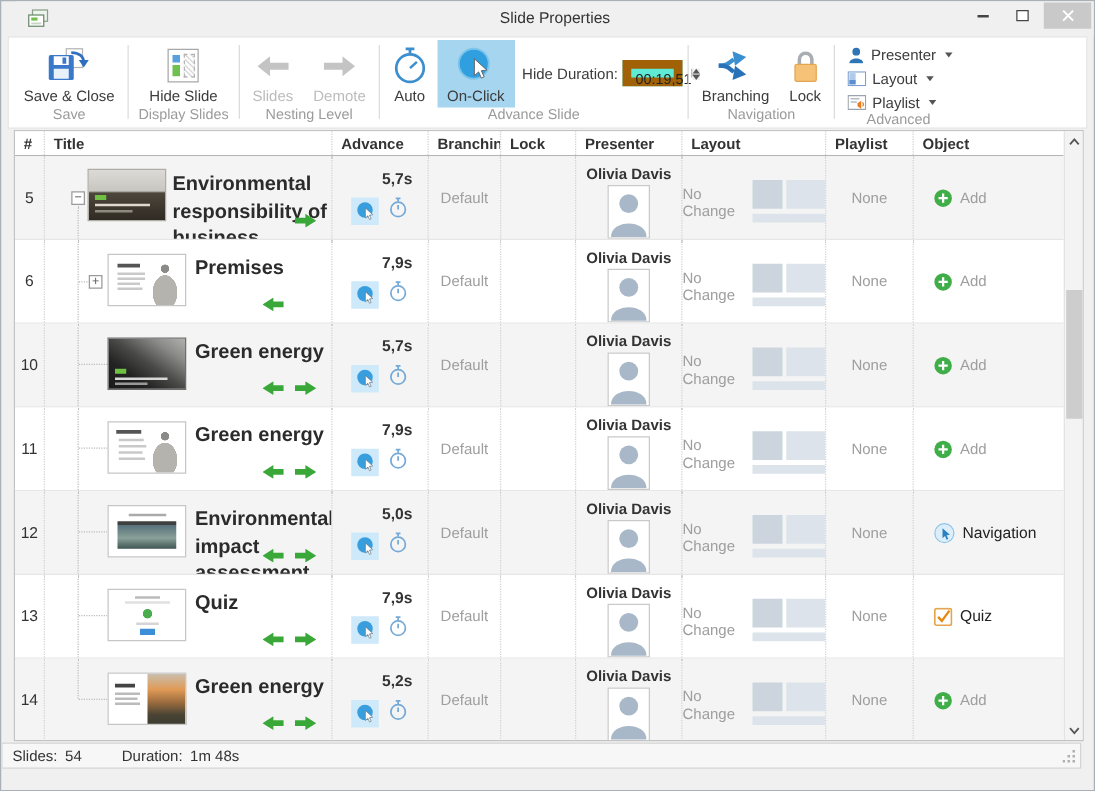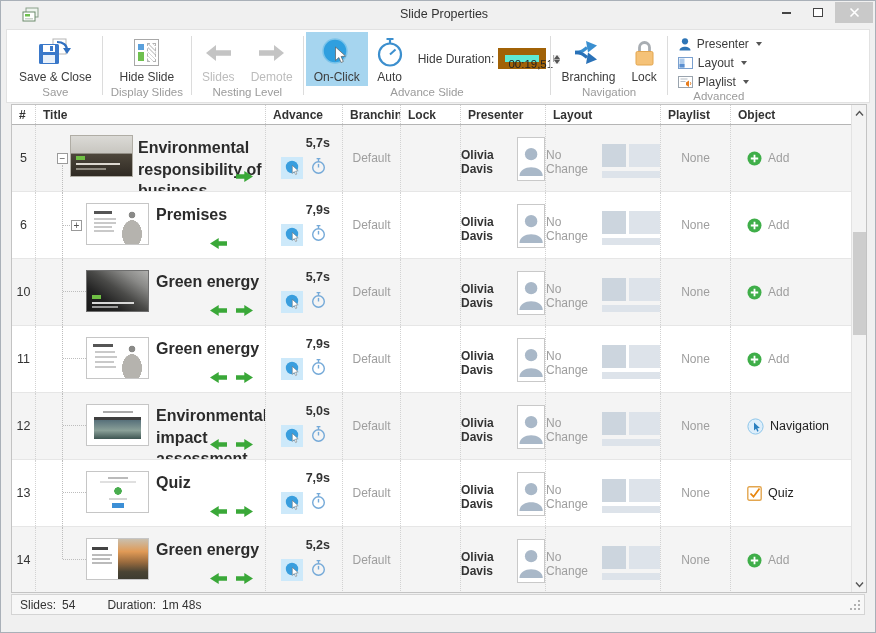--- a/index.html
+++ b/index.html
@@ -120,40 +120,40 @@
     linear-gradient(#bbb,#bbb) 5px 23px/20px 2px no-repeat,
     linear-gradient(180deg,#c9bfae 0%,#e09a56 30%,#9a6b3e 55%,#4a4434 78%,#3a3a30 100%) 31px 0px/32px 42px no-repeat,#fff;}
   
   .c-advance{display:flex;flex-direction:column;}
   .adv-time{margin-top:11px;text-align:right;padding-right:12px;font-weight:700;font-size:12.5px;color:#333;}
   .adv-icons{margin-top:7px;display:flex;justify-content:center;align-items:center;gap:7px;}
   .onclick-chip{width:22px;height:22px;background:#cde9fa;display:flex;align-items:center;justify-content:center;}
   
   .c-branching,.c-playlist{display:flex;align-items:center;justify-content:center;}
   .muted{color:#9e9e9e;font-size:12px;}
-  .c-presenter{display:flex;flex-direction:row;align-items:center;}
+  .c-presenter{display:flex;flex-direction:column;align-items:center;}
   .p-name{margin-top:7px;font-weight:700;font-size:12px;color:#333;}
   .avatar{margin-top:2px;width:34px;height:44px;background:#fff;border:1px solid #c9c9c9;overflow:hidden;display:flex;align-items:flex-end;justify-content:center;}
   .c-layout{display:flex;flex-direction:row;align-items:center;}
   .lay-label{margin-top:8px;}
   .layout-thumb{margin-top:6px;position:relative;width:62px;height:35px;}
   .layout-thumb .lt-a{position:absolute;left:0;top:0;width:24px;height:23px;background:#ccd5de;}
   .layout-thumb .lt-b{position:absolute;left:27px;top:0;width:35px;height:23px;background:#dde3ea;}
   .layout-thumb .lt-c{position:absolute;left:0;top:27px;width:62px;height:7px;background:#dde3ea;}
   .c-object{display:flex;align-items:center;padding-left:16px;text-align:right;}
   .obj{display:flex;align-items:center;gap:6px;}
   .obj-label.dark{color:#222;font-size:12.5px;}
   
   .scrollbar{width:15px;background:#f3f3f3;border-left:1px solid #e3e3e3;position:relative;}
   .sb-arrow{position:absolute;left:0;width:15px;height:16px;display:flex;align-items:center;justify-content:center;}
   .sb-up{top:0;} .sb-down{bottom:0;}
   .sb-thumb{position:absolute;left:1px;width:13px;top:127px;height:103px;background:#cdcdcd;}
 
   
-  .statusbar{position:absolute;left:10px;right:10px;top:593px;height:21px;background:#f7f7f7;border:1px solid #d4d4d4;display:flex;align-items:center;font-size:12px;color:#333;padding-left:8px;}
+  .statusbar{position:absolute;left:0;right:10px;top:593px;height:21px;background:#f7f7f7;border:1px solid #d4d4d4;display:flex;align-items:center;font-size:12px;color:#333;padding-left:8px;}
   .sb-item{margin-right:6px;}
   .sb-gap{width:26px;}
   .grip{position:absolute;right:3px;bottom:3px;}
 </style>
 </head>
 <body>
 
 <div class="window">
 
   <div class="titlebar">
@@ -238,39 +238,39 @@
           <span class="tlabel">Demote</span>
         </button>
       </div>
       <div class="glabel">Nesting Level</div>
     </div>
 
     <div class="vsep"></div>
 
     <div class="tgroup">
       <div class="tbtns">
+        <button class="tbtn">
+          <span class="ticon">
+            <svg width="28" height="31" viewBox="0 0 28 31">
+              <path d="M10.5 2 h7 M14 2 v4" stroke="#3c8fce" stroke-width="2.2" fill="none"></path>
+              <circle cx="14" cy="17.5" r="11" fill="none" stroke="#3c8fce" stroke-width="2.2"></circle>
+              <path d="M14 17.5 L19.5 12.5" stroke="#3c8fce" stroke-width="2"></path>
+            </svg>
+          </span>
+          <span class="tlabel">Auto</span>
+        </button>
         <button class="tbtn active">
           <span class="ticon">
             <svg width="32" height="32" viewBox="0 0 32 32">
               <circle cx="14" cy="14" r="12" fill="#2f9fdf"></circle>
               <circle cx="14" cy="14" r="12" fill="none" stroke="#7cc4ea" stroke-width="1.5"></circle>
               <path d="M14.5 10 v13.5 l3.4-3 2.2 5 2.2-1 -2.2-5 4.4-.4 Z" fill="#fff" stroke="#5a5a5a" stroke-width="0.7"></path>
             </svg>
           </span>
           <span class="tlabel">On-Click</span>
-        </button>
-        <button class="tbtn">
-          <span class="ticon">
-            <svg width="28" height="31" viewBox="0 0 28 31">
-              <path d="M10.5 2 h7 M14 2 v4" stroke="#3c8fce" stroke-width="2.2" fill="none"></path>
-              <circle cx="14" cy="17.5" r="11" fill="none" stroke="#3c8fce" stroke-width="2.2"></circle>
-              <path d="M14 17.5 L19.5 12.5" stroke="#3c8fce" stroke-width="2"></path>
-            </svg>
-          </span>
-          <span class="tlabel">Auto</span>
         </button>
         <div class="dur-ctl">
           <span class="dur-label">Hide Duration:</span>
           <span class="spin">
             <span class="spin-val">00:19,51</span>
             <span class="spin-btns">
               <span class="sb">
                   <span class="tri-up"></span>
                 </span>
               <span class="sb">

